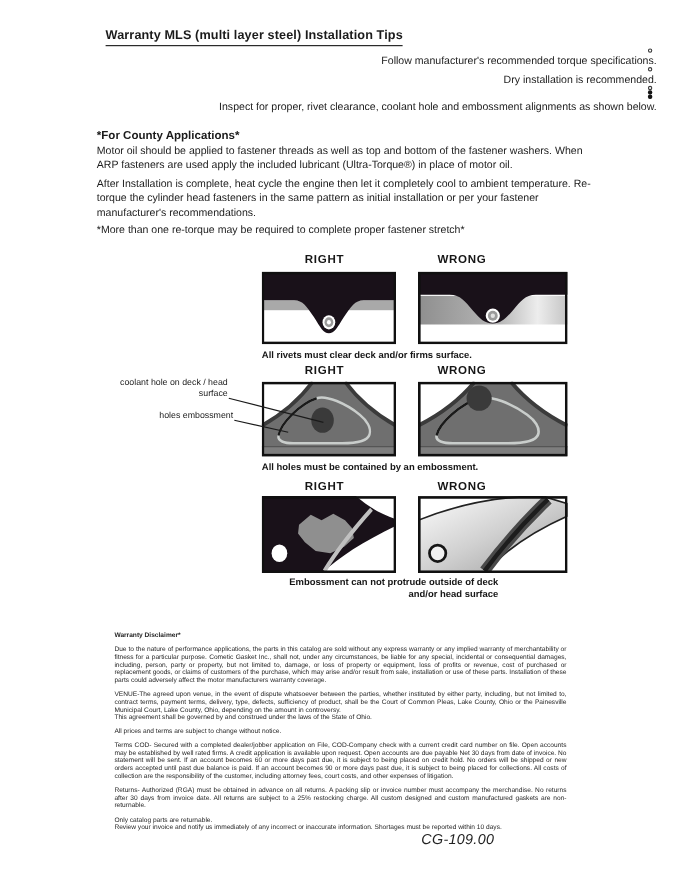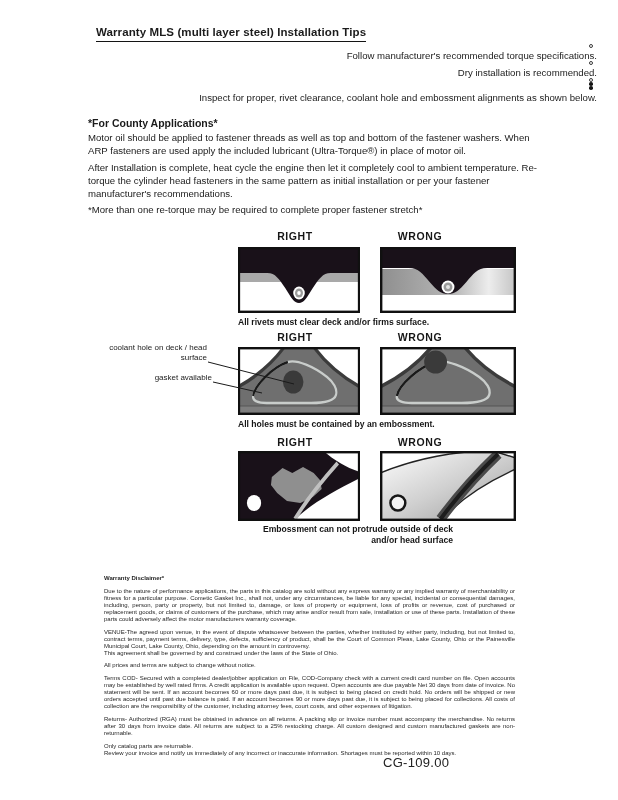--- a/index.html
+++ b/index.html
@@ -50,21 +50,21 @@
   .embossment-label { left:106px; top:373px; width:106px; }
   #leader-lines { left:0; top:0; pointer-events:none; }
 
   
   .legal { left:104px; top:575px; width:411px; font-size:6px; line-height:7.1px; color:#262626; }
   .legal p { margin-bottom:5.5px; text-align:justify; }
   .legal .nogap { margin-bottom:0; }
   .legal .heading { font-weight:bold; text-align:left; }
   .legal .plain { text-align:left; }
 
-  .pagenum { left:383px; top:755px; width:90px; font-size:13px; color:#222; letter-spacing:.3px; }
+  .pagenum { left:383px; top:755px; width:90px; font-size:13px; color:#222; letter-spacing:.3px;font-style:italic; }
 </style>
 </head>
 <body>
 
 <div class="abs title">Warranty MLS (multi layer steel) Installation Tips</div>
 
 <div class="abs bullets">
   <div class="b-row">
     <span class="b-marker"></span>
     <span>Follow manufacturer's recommended torque specifications.</span>
@@ -120,21 +120,21 @@
   <circle cx="68.5" cy="40" r="2" fill="#e2e2e2"></circle>
   <rect x="1.2" y="1.2" width="134.6" height="63.6" fill="none" stroke="#101010" stroke-width="2.4"></rect>
 </svg>
 
 <div class="abs dg-caption cap1">All rivets must clear deck and/or firms surface.</div>
 
 <div class="abs dg-label lab-l row2-lab">RIGHT</div>
 <div class="abs dg-label lab-r row2-lab">WRONG</div>
 
 <div class="abs side-label coolant-label">coolant hole on deck / head surface</div>
-<div class="abs side-label embossment-label">gasket available</div>
+<div class="abs side-label embossment-label">holes embossment</div>
 
 <svg class="abs dg-box box-l row2-box" viewBox="0 0 137 68" preserveAspectRatio="none">
   <rect x="0" y="0" width="137" height="68" fill="#6f6f6f"></rect>
   <rect x="0" y="59" width="137" height="9" fill="#7e7e7e"></rect>
   <line x1="0" y1="59" x2="137" y2="59" stroke="#555555" stroke-width="1"></line>
   <path d="M0,0 H52 Q32,24 0,40 Z" fill="#ffffff"></path>
   <path d="M137,0 H85 Q105,24 137,40 Z" fill="#ffffff"></path>
   <path d="M52,0 Q32,24 0,40" stroke="#3b3b3b" stroke-width="3.5" fill="none"></path>
   <path d="M85,0 Q105,24 137,40" stroke="#3b3b3b" stroke-width="3.5" fill="none"></path>
   <path d="M17,49 C19,38 39,20 56,15 C66,12 86,20 100,30 C107,35 112,42 110,48 C108,54 98,56 82,56 L32,56 C23,56 16,54 17,49 Z" stroke="#c9cdcb" stroke-width="2.4" fill="none"></path>

